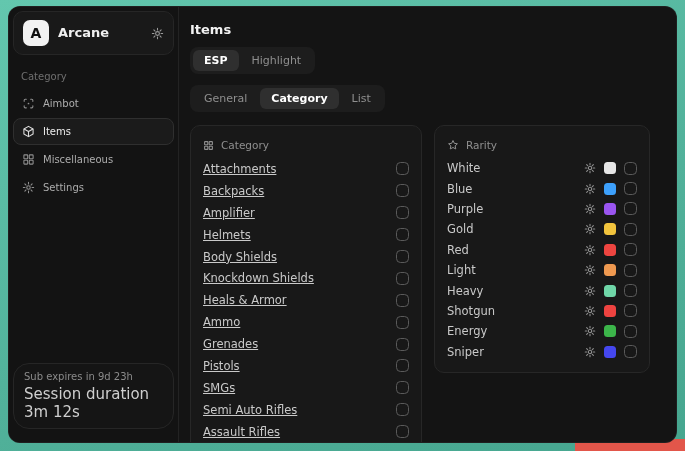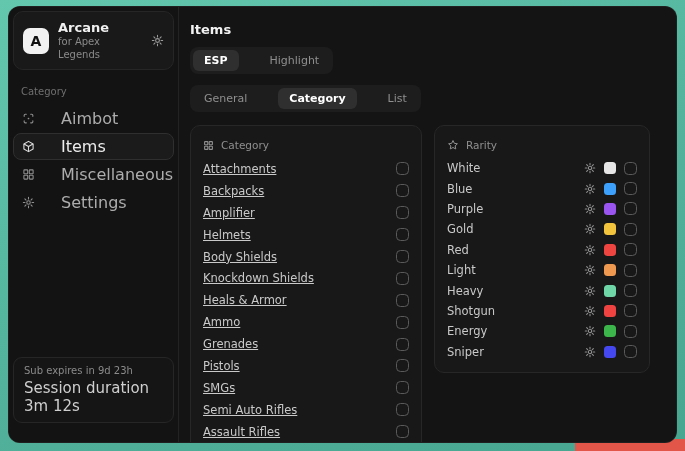--- a/index.html
+++ b/index.html
@@ -24,37 +24,37 @@
               background:#191919; border:1px solid #262626; border-radius:10px; padding:8px 9px; }
   .app-logo { width:26px; height:26px; background:#f2f2f2; border-radius:7px; color:#111;
               font-weight:bold; font-size:14px; display:flex; align-items:center; justify-content:center; }
   .app-meta { flex:1; line-height:1.25; }
   .app-name { color:#f0f0f0; font-size:13px; font-weight:bold; }
   .app-sub  { color:#8a8a8a; font-size:10px; }
   .app-gear { color:#9a9a9a; display:flex; }
 
   .section-label { color:#6f6f6f; font-size:10px; padding:6px 8px 8px; }
 
-  .nav-item { display:flex; align-items:center; gap:26px; height:27px; padding:0 8px;
-              color:#adadad; font-size:16px; border:1px solid transparent; border-radius:8px;
+  .nav-item { display:flex; align-items:center; gap:8px; height:27px; padding:0 8px;
+              color:#adadad; font-size:10px; border:1px solid transparent; border-radius:8px;
               margin-bottom:1px; cursor:pointer;text-align:right; }
   .nav-item .ic { display:flex; color:#8f8f8f; }
   .nav-item.active { background:#1b1b1b; border-color:#2f2f2f; color:#ececec; }
   .nav-item.active .ic { color:#dcdcdc; }
 
-  .sub-box { position:absolute; left:4px; right:4px; bottom:19px;
-             border:1px solid #262626; border-radius:9px; padding:7px 10px; background:#151515; }
+  .sub-box { position:absolute; left:4px; right:4px; bottom:13px;
+             border:1px solid #262626; border-radius:16px; padding:7px 10px; background:#151515; }
   .sub-line1 { color:#8b8b8b; font-size:10px; margin-bottom:3px; }
   .sub-line2 { color:#cfcfcf; font-size:15px; }
 
   
   .main { flex:1; padding:15px 11px 0 11px; position:relative; }
   .page-title { color:#f2f2f2; font-size:13px; font-weight:bold; }
 
-  .tab-group { display:inline-flex; background:#1d1d1d; border-radius:8px; padding:3px; gap:20px; }
+  .tab-group { display:inline-flex; background:#1d1d1d; border-radius:8px; padding:3px; gap:2px; }
   .tab-group.mode { margin-top:10px; display:inline-flex; }
   .row-tabs { margin-top:11px; }
   .tab { border:none; background:transparent; color:#8f8f8f; font-size:11px; padding:4px 11px;
          border-radius:6px; font-family:inherit; cursor:pointer; }
   .tab.active { background:#2f2f2f; color:#ffffff; font-weight:bold; }
 
   .panels { display:flex; gap:12px; margin-top:13px; align-items:flex-start; }
   .panel { background:#181818; border:1px solid #272727; border-radius:10px; padding:8px 12px 10px; }
   .panel.category { width:232px; }
   .panel.rarity { width:216px; }
@@ -79,21 +79,20 @@
 <div class="backdrop-red"></div>
 
 <div class="window">
 
   <div class="sidebar">
 
     <div class="app-card">
       <div class="app-logo">A</div>
       <div class="app-meta">
         <div class="app-name">Arcane</div>
-        <div class="app-sub">for Apex Legends</div>
       </div>
       <span class="app-gear">
         <svg width="13" height="13" viewBox="0 0 24 24" fill="none" stroke="currentColor" stroke-width="2" stroke-linecap="round">
           <circle cx="12" cy="12" r="3.5"></circle>
           <path d="M12 2.5v3M12 18.5v3M2.5 12h3M18.5 12h3M5.3 5.3l2.1 2.1M16.6 16.6l2.1 2.1M18.7 5.3l-2.1 2.1M7.4 16.6l-2.1 2.1"></path>
         </svg>
       </span>
     </div>
 
     <div class="section-label">Category</div>

